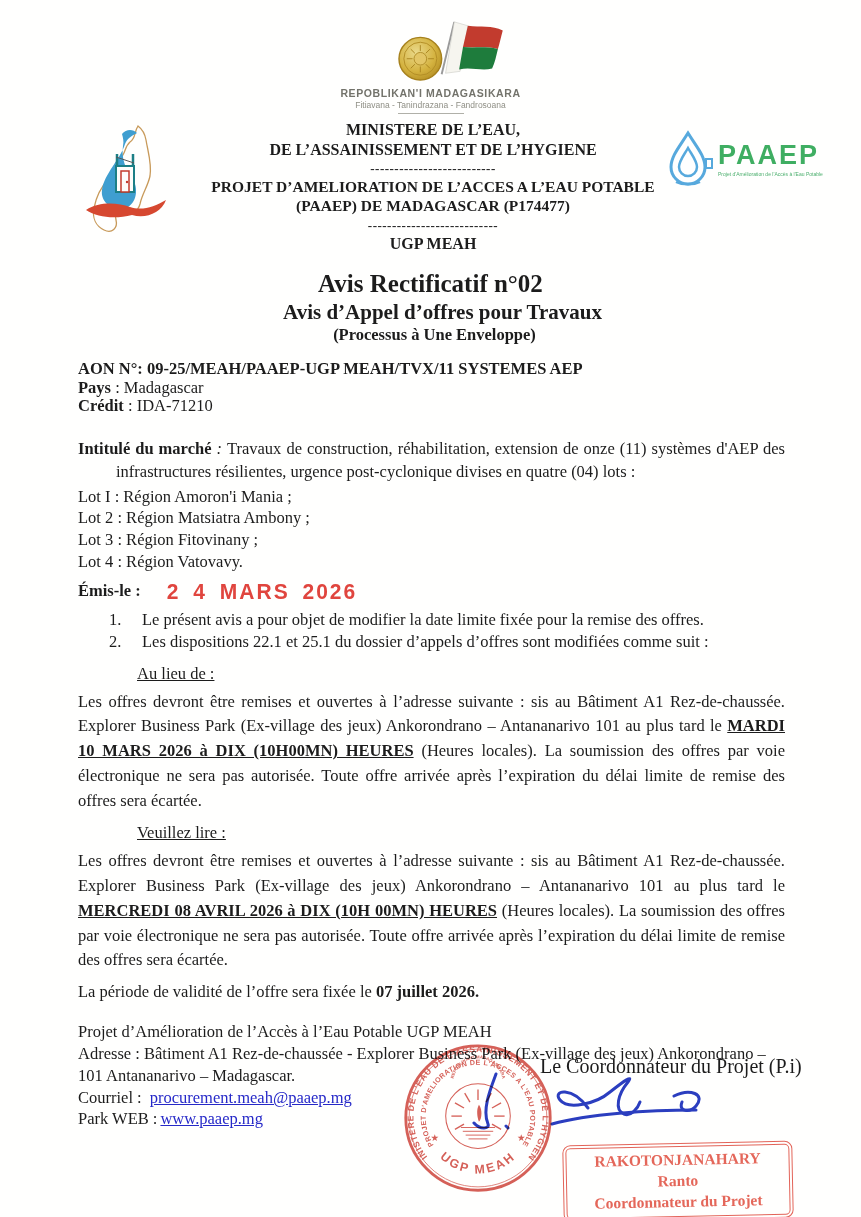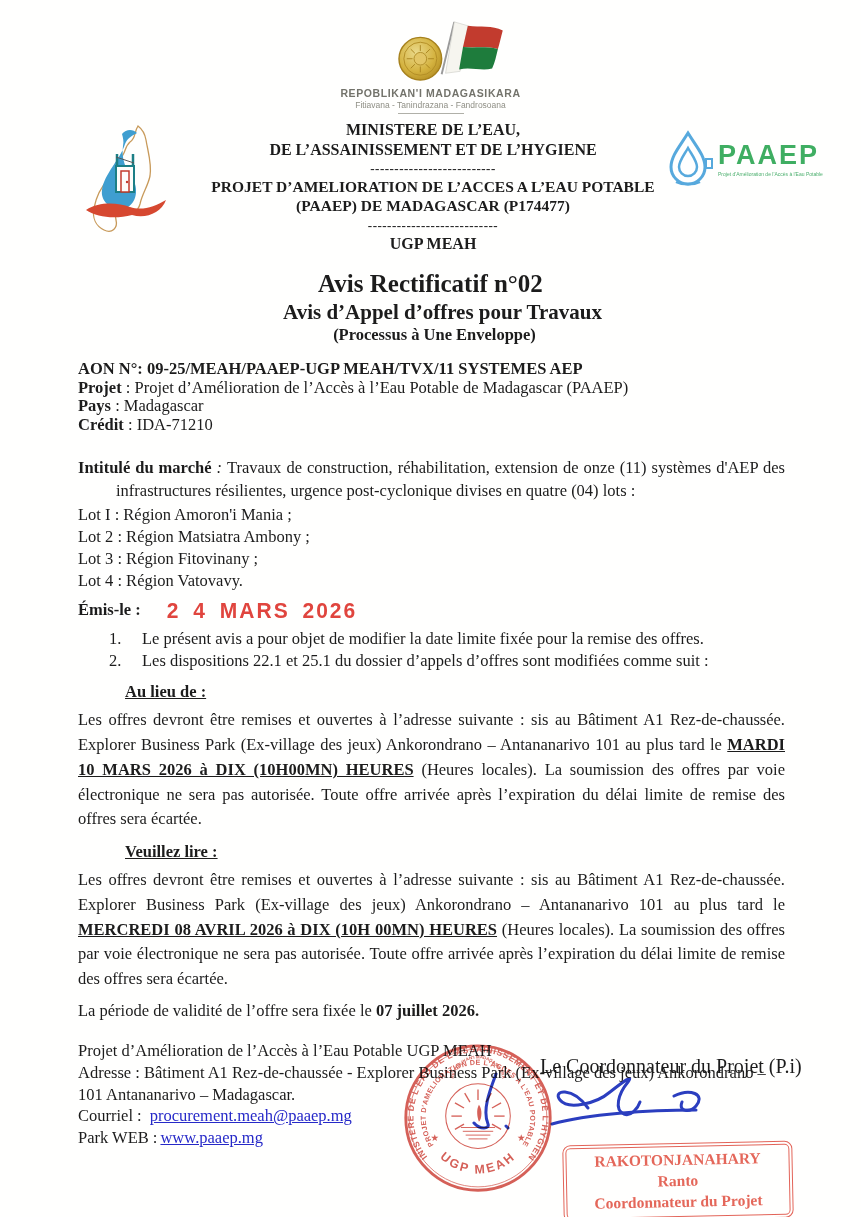--- a/index.html
+++ b/index.html
@@ -39,21 +39,21 @@
   .lots{margin-top:2px;line-height:1.32;}
   .issued-row{margin-top:6px;display:flex;align-items:center;}
   .issued-label{font-weight:bold;}
   .date-stamp{
     margin-left:26px;font-family:"Liberation Sans","DejaVu Sans",sans-serif;font-weight:bold;
     font-size:21px;color:#e0453e;letter-spacing:2px;word-spacing:5px;transform:scaleY(1.08);
   }
   .notice-item{display:flex;margin-left:31px;line-height:1.36;}
   .notice-num{width:33px;flex:0 0 auto;}
   .notice-list{margin-top:6px;}
-  .subhead{margin:10px 0 0 47px;font-weight:bold;text-decoration:underline;}
+  .subhead{margin:10px 0 0 59px;font-weight:normal;text-decoration:underline;}
   .para{margin:6px 0 0 0;text-align:justify;line-height:1.5;}
   .bu{font-weight:bold;text-decoration:underline;}
   .validity{margin-top:7px;line-height:1.5;}
   .contact{margin-top:6px;line-height:1.32;}
   .link{color:#2629c8;text-decoration:underline;cursor:pointer;}
   .email-link{margin-left:8px;}
   .web-link{margin-left:3px;}
   
   .coord-title{position:absolute;left:540px;top:1055px;font-size:20px;}
   .round-stamp{position:absolute;left:402px;top:1038px;color:#cf4a41;opacity:.88;mix-blend-mode:multiply;}
@@ -141,21 +141,20 @@
   <div class="title-block">
     <div class="title-1">Avis Rectificatif n°02</div>
     <div class="title-2">Avis d’Appel d’offres pour Travaux</div>
     <div class="title-3">(Processus à Une Enveloppe)</div>
   </div>
 
   <div class="content">
 
     <div class="ref-block">
       <div class="ref-line"><b>AON N°:</b><b> 09-25/MEAH/PAAEP-UGP MEAH/TVX/11 SYSTEMES AEP</b></div>
-      <div class="ref-line"><b>Projet</b><span> : Projet d’Amélioration de l’Accès à l’Eau Potable de Madagascar (PAAEP)</span></div>
       <div class="ref-line"><b>Pays</b><span> : Madagascar</span></div>
       <div class="ref-line"><b>Crédit</b><span> : IDA-71210</span></div>
     </div>
 
     <p class="market-p"><b>Intitulé du marché</b><i> : </i><span>Travaux de construction, réhabilitation, extension de onze (11) systèmes d'AEP des infrastructures résilientes, urgence post-cyclonique divises en quatre (04) lots :</span></p>
     <div class="lots">
       <div>Lot I : Région Amoron'i Mania ;</div>
       <div>Lot 2 : Région Matsiatra Ambony ;</div>
       <div>Lot 3 : Région Fitovinany ;</div>
       <div>Lot 4 : Région Vatovavy.</div>

